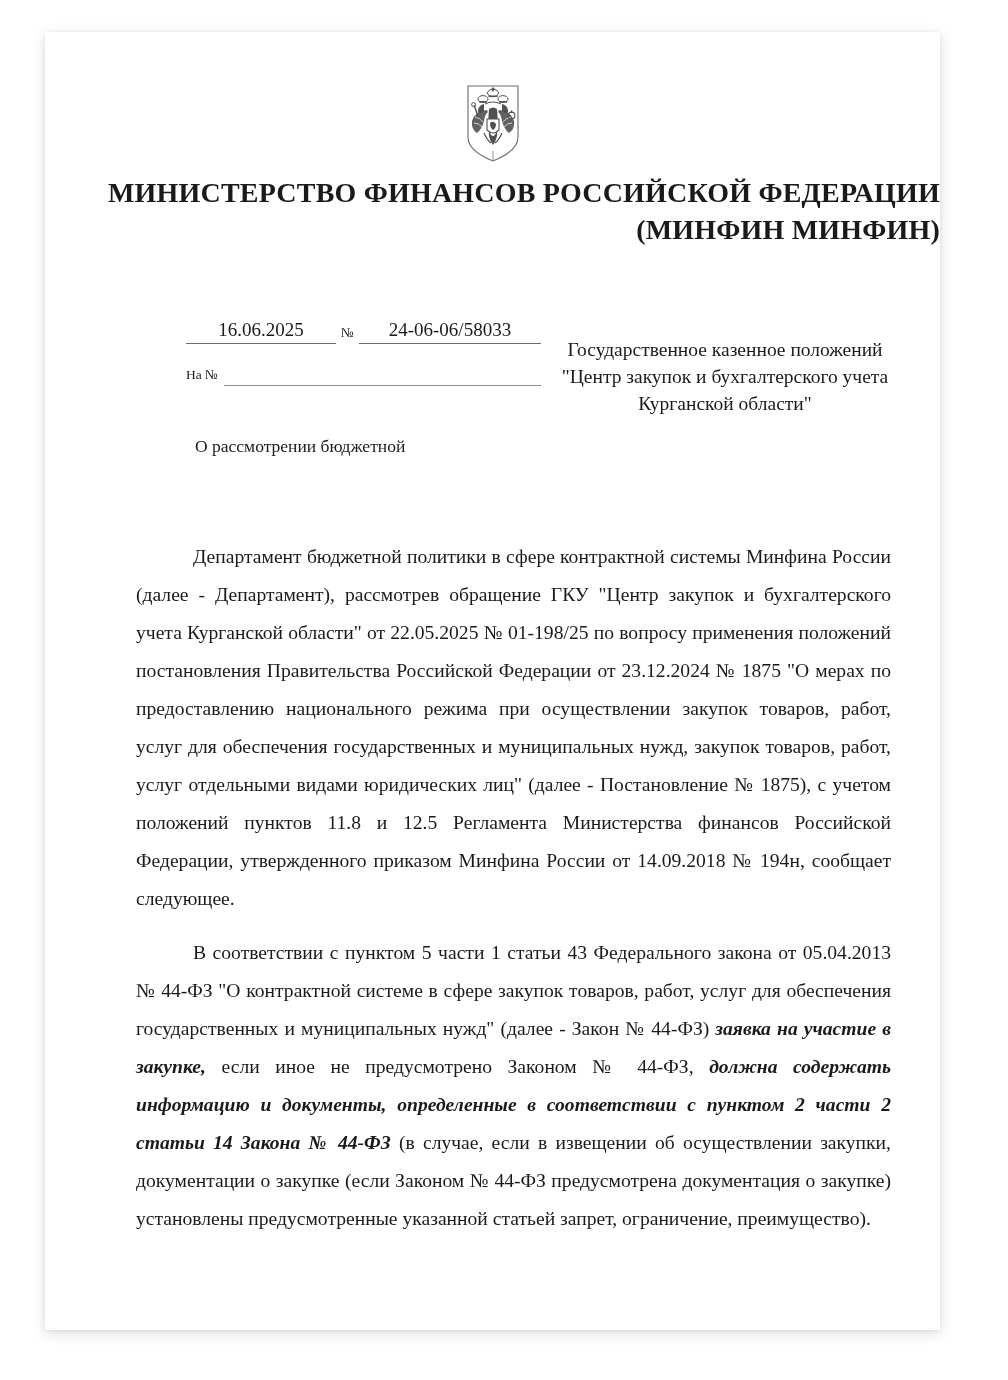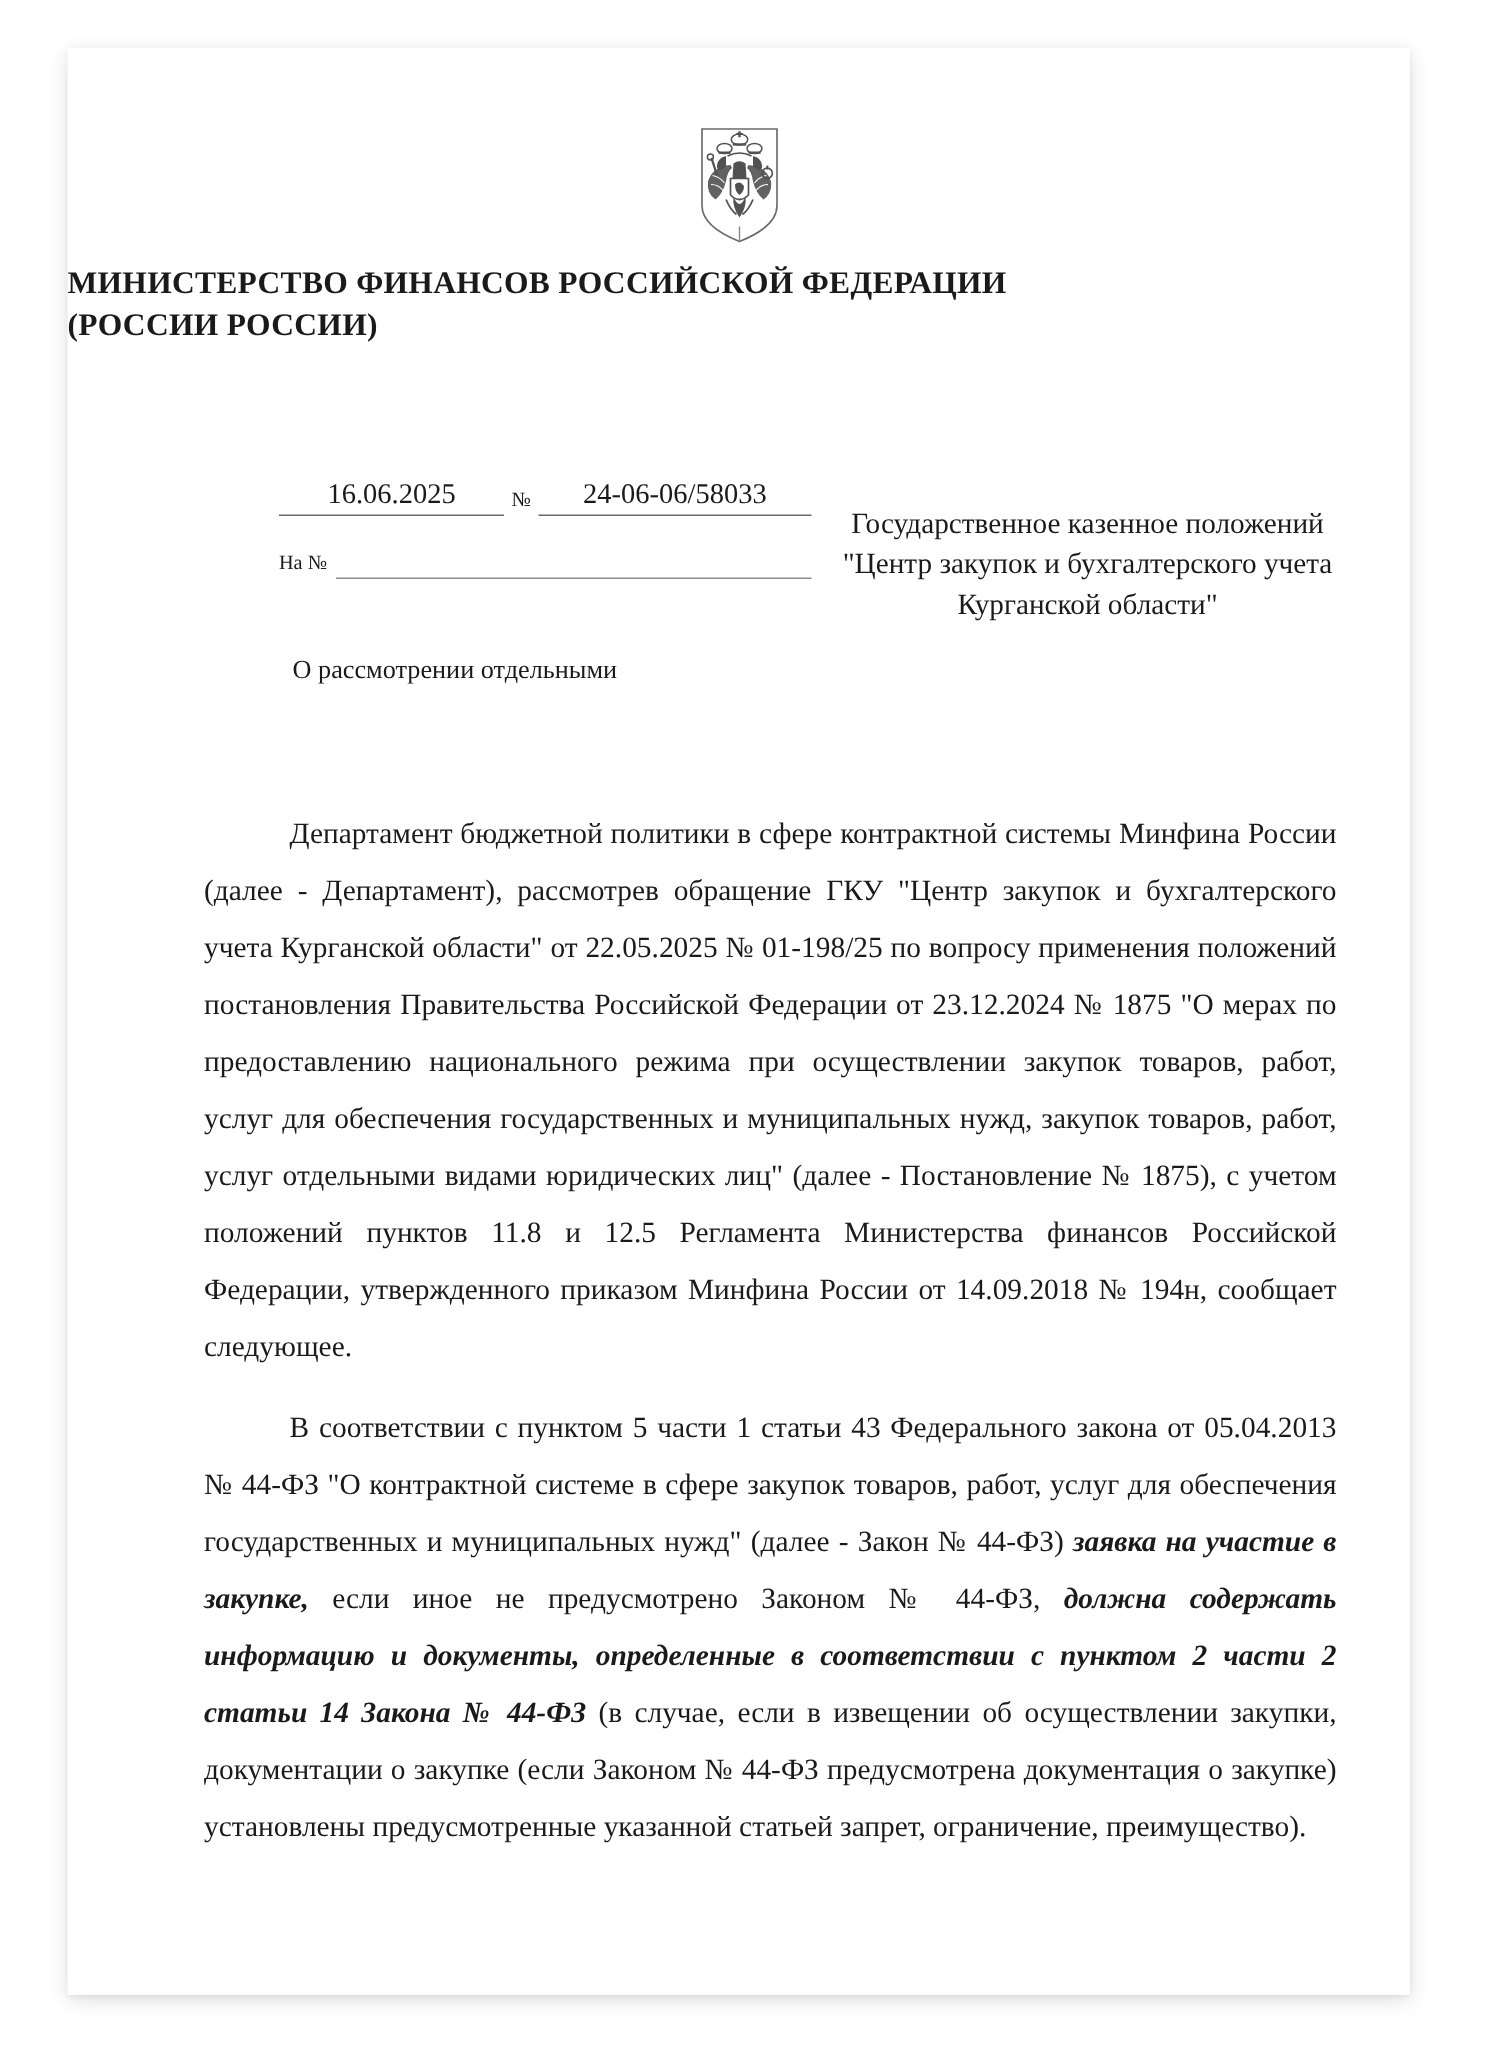--- a/index.html
+++ b/index.html
@@ -57,23 +57,23 @@
     width: 56px;
     height: 78px;
     opacity: 0.88;
   }
 
   .org-title {
     position: absolute;
     left: 0;
     right: 0;
     top: 143px;
-    text-align: left;
+    text-align: right;
     font-weight: bold;
-    font-size: 21px;
+    font-size: 28px;
     letter-spacing: 0.2px;
     line-height: 1.32;
   }
   .org-title .line2 {
     display: block;
   }
 
   .contacts {
     position: absolute;
     left: 0;
@@ -235,21 +235,21 @@
             <path d="M24 46 Q28 56 32 46 Q33 53 28 60 Q23 53 24 46 Z"></path>
             <path d="M19 48 Q22 55 26 58" fill="none" stroke="#3a3a3a" stroke-width="1.2"></path>
             <path d="M37 48 Q34 55 30 58" fill="none" stroke="#3a3a3a" stroke-width="1.2"></path>
           </g>
           <path d="M28 76 L28 66" stroke="#777" stroke-width="0.9" fill="none"></path>
         </svg>
       </div>
 
       <div class="org-title">
         <span>МИНИСТЕРСТВО ФИНАНСОВ РОССИЙСКОЙ ФЕДЕРАЦИИ</span>
-        <span class="line2">(РОССИИ РОССИИ)</span>
+        <span class="line2">(МИНФИН МИНФИН)</span>
       </div>
 
 
       <div class="ref-block">
         <div class="ref-row">
           <div class="ref-date">16.06.2025</div>
           <div class="ref-no-label">№</div>
           <div class="ref-number">24-06-06/58033</div>
         </div>
         <div class="ref-row2">
@@ -257,21 +257,21 @@
           <div class="ref-blank"></div>
         </div>
       </div>
 
       <div class="addressee">
         <span>Государственное казенное положений</span>
         <span>"Центр закупок и бухгалтерского учета</span>
         <span>Курганской области"</span>
       </div>
 
-      <div class="subject">О рассмотрении отдельными</div>
+      <div class="subject">О рассмотрении бюджетной</div>
 
       <div class="body-text">
         <p>
           <span>Департамент бюджетной политики в сфере контрактной системы Минфина России (далее - Департамент), рассмотрев обращение ГКУ "Центр закупок и бухгалтерского учета Курганской области" от 22.05.2025 № 01-198/25 по вопросу применения положений постановления Правительства Российской Федерации от 23.12.2024 № 1875 "О мерах по предоставлению национального режима при осуществлении закупок товаров, работ, услуг для обеспечения государственных и муниципальных нужд, закупок товаров, работ, услуг отдельными видами юридических лиц" (далее - Постановление № 1875), с учетом положений пунктов 11.8 и 12.5 Регламента Министерства финансов Российской Федерации, утвержденного приказом Минфина России от 14.09.2018 № 194н, сообщает следующее.</span>
         </p>
         <p>
           <span>В соответствии с пунктом 5 части 1 статьи 43 Федерального закона от 05.04.2013 № 44-ФЗ "О контрактной системе в сфере закупок товаров, работ, услуг для обеспечения государственных и муниципальных нужд" (далее - Закон № 44-ФЗ) </span><span class="emph">заявка на участие в закупке,</span><span> если иное не предусмотрено Законом № 44-ФЗ, </span><span class="emph">должна содержать информацию и документы, определенные в соответствии с пунктом 2 части 2 статьи 14 Закона № 44-ФЗ</span><span> (в случае, если в извещении об осуществлении закупки, документации о закупке (если Законом № 44-ФЗ предусмотрена документация о закупке) установлены предусмотренные указанной статьей запрет, ограничение, преимущество).</span>
         </p>
       </div>
 

